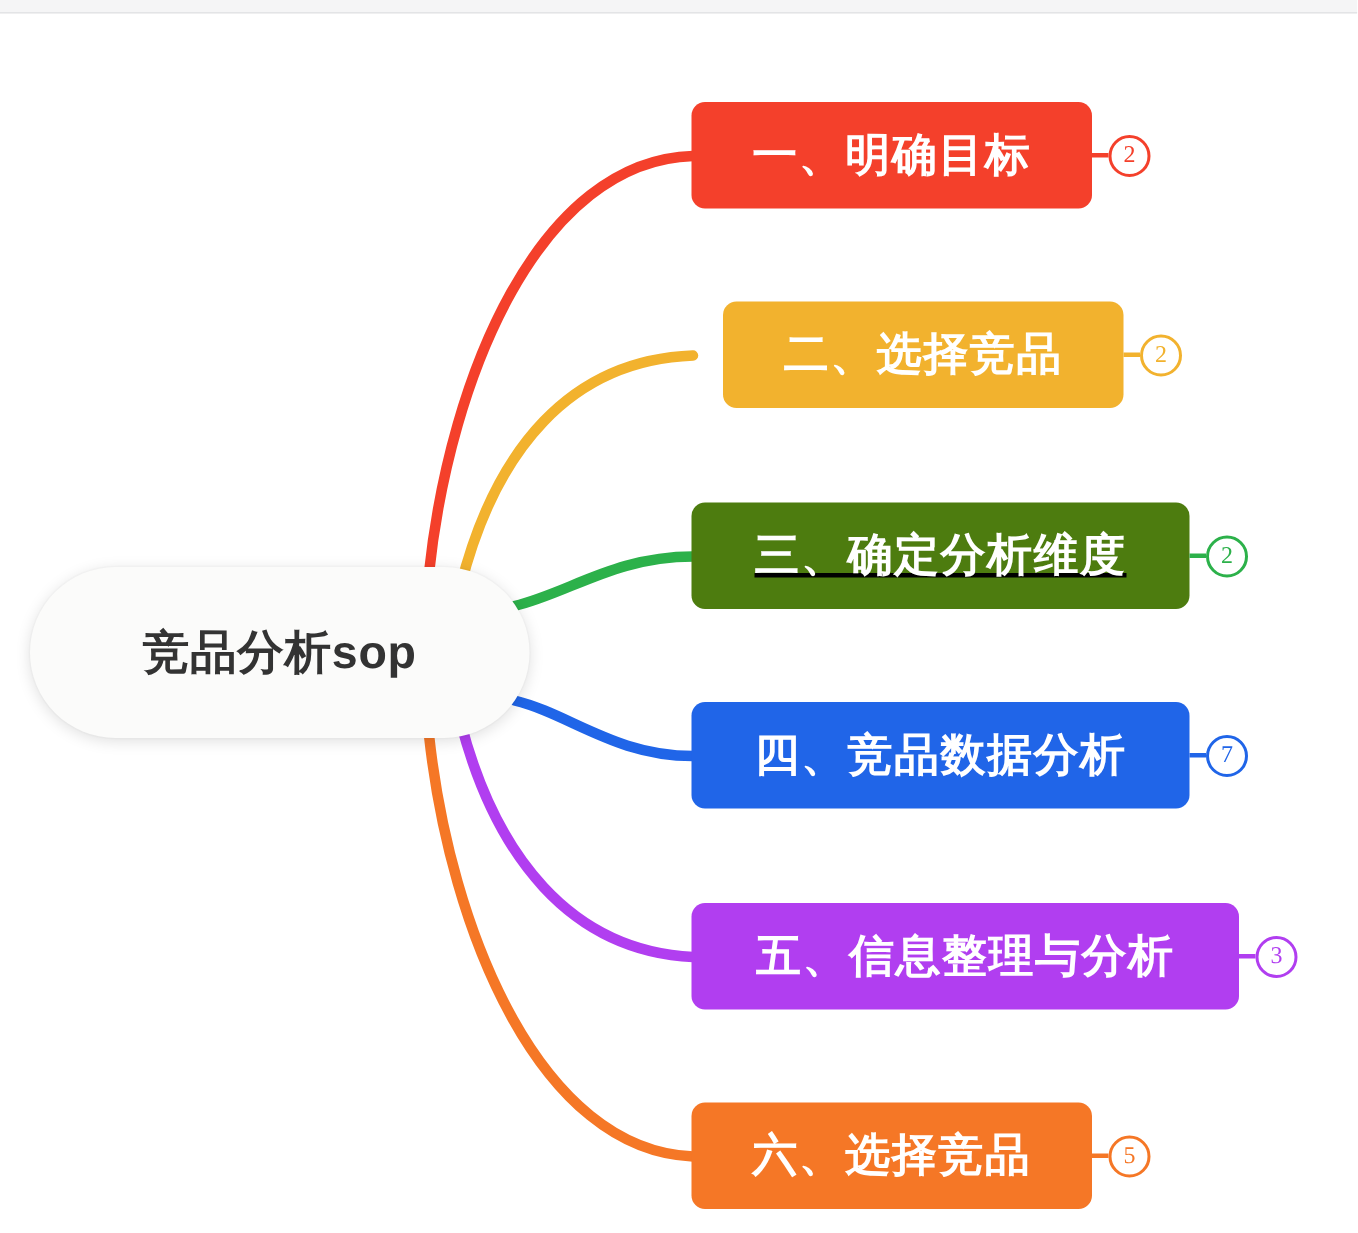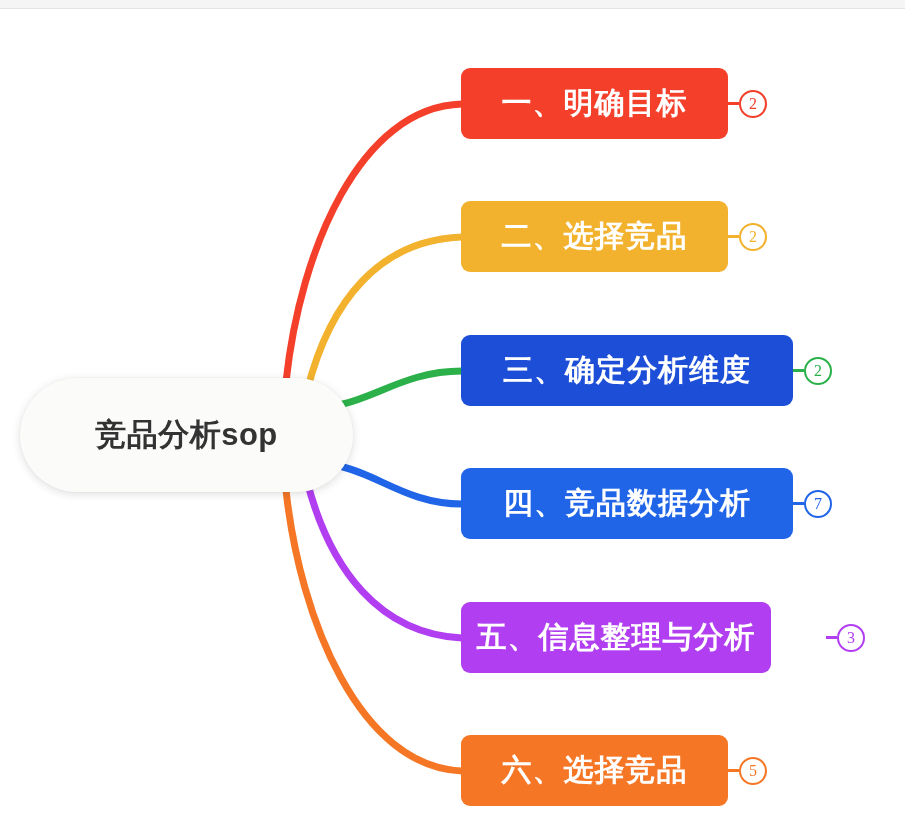--- a/index.html
+++ b/index.html
@@ -127,42 +127,42 @@
   </div>
 
   <div id="branches">
       <div class="branch" style="left: 461px; top: 68px; width: 267px; background: rgb(244, 64, 43);">
         <span class="branch-label">一、明确目标</span>
         <span class="badge-stub" style="left: 267px; background: rgb(244, 64, 43);"></span>
         <span class="badge" style="left: 278px; border-color: rgb(244, 64, 43);">
           <span class="badge-num" style="color: rgb(244, 64, 43);">2</span>
         </span>
       </div>
-      <div class="branch" style="left: 461px; top: 201px; width: 267px; background: rgb(242, 178, 46);">
+      <div class="branch" style="left: 482px; top: 201px; width: 267px; background: rgb(242, 178, 46);">
         <span class="branch-label">二、选择竞品</span>
         <span class="badge-stub" style="left: 267px; background: rgb(242, 178, 46);"></span>
         <span class="badge" style="left: 278px; border-color: rgb(242, 178, 46);">
           <span class="badge-num" style="color: rgb(242, 178, 46);">2</span>
         </span>
       </div>
-      <div class="branch" style="left: 461px; top: 335px; width: 332px; background: #1d4ed8;">
+      <div class="branch" style="left: 461px; top: 335px; width: 332px; background: #4d7c0f; text-decoration: underline;">
         <span class="branch-label">三、确定分析维度</span>
         <span class="badge-stub" style="left: 332px; background: rgb(44, 177, 74);"></span>
         <span class="badge" style="left: 343px; border-color: rgb(44, 177, 74);">
           <span class="badge-num" style="color: rgb(44, 177, 74);">2</span>
         </span>
       </div>
       <div class="branch" style="left: 461px; top: 468px; width: 332px; background: rgb(32, 101, 232);">
         <span class="branch-label">四、竞品数据分析</span>
         <span class="badge-stub" style="left: 332px; background: rgb(32, 101, 232);"></span>
         <span class="badge" style="left: 343px; border-color: rgb(32, 101, 232);">
           <span class="badge-num" style="color: rgb(32, 101, 232);">7</span>
         </span>
       </div>
-      <div class="branch" style="left: 461px; top: 602px; width: 310px; background: rgb(177, 62, 240);">
+      <div class="branch" style="left: 461px; top: 602px; width: 365px; background: rgb(177, 62, 240);">
         <span class="branch-label">五、信息整理与分析</span>
         <span class="badge-stub" style="left: 365px; background: rgb(177, 62, 240);"></span>
         <span class="badge" style="left: 376px; border-color: rgb(177, 62, 240);">
           <span class="badge-num" style="color: rgb(177, 62, 240);">3</span>
         </span>
       </div>
       <div class="branch" style="left: 461px; top: 735px; width: 267px; background: rgb(245, 119, 38);">
         <span class="branch-label">六、选择竞品</span>
         <span class="badge-stub" style="left: 267px; background: rgb(245, 119, 38);"></span>
         <span class="badge" style="left: 278px; border-color: rgb(245, 119, 38);">

